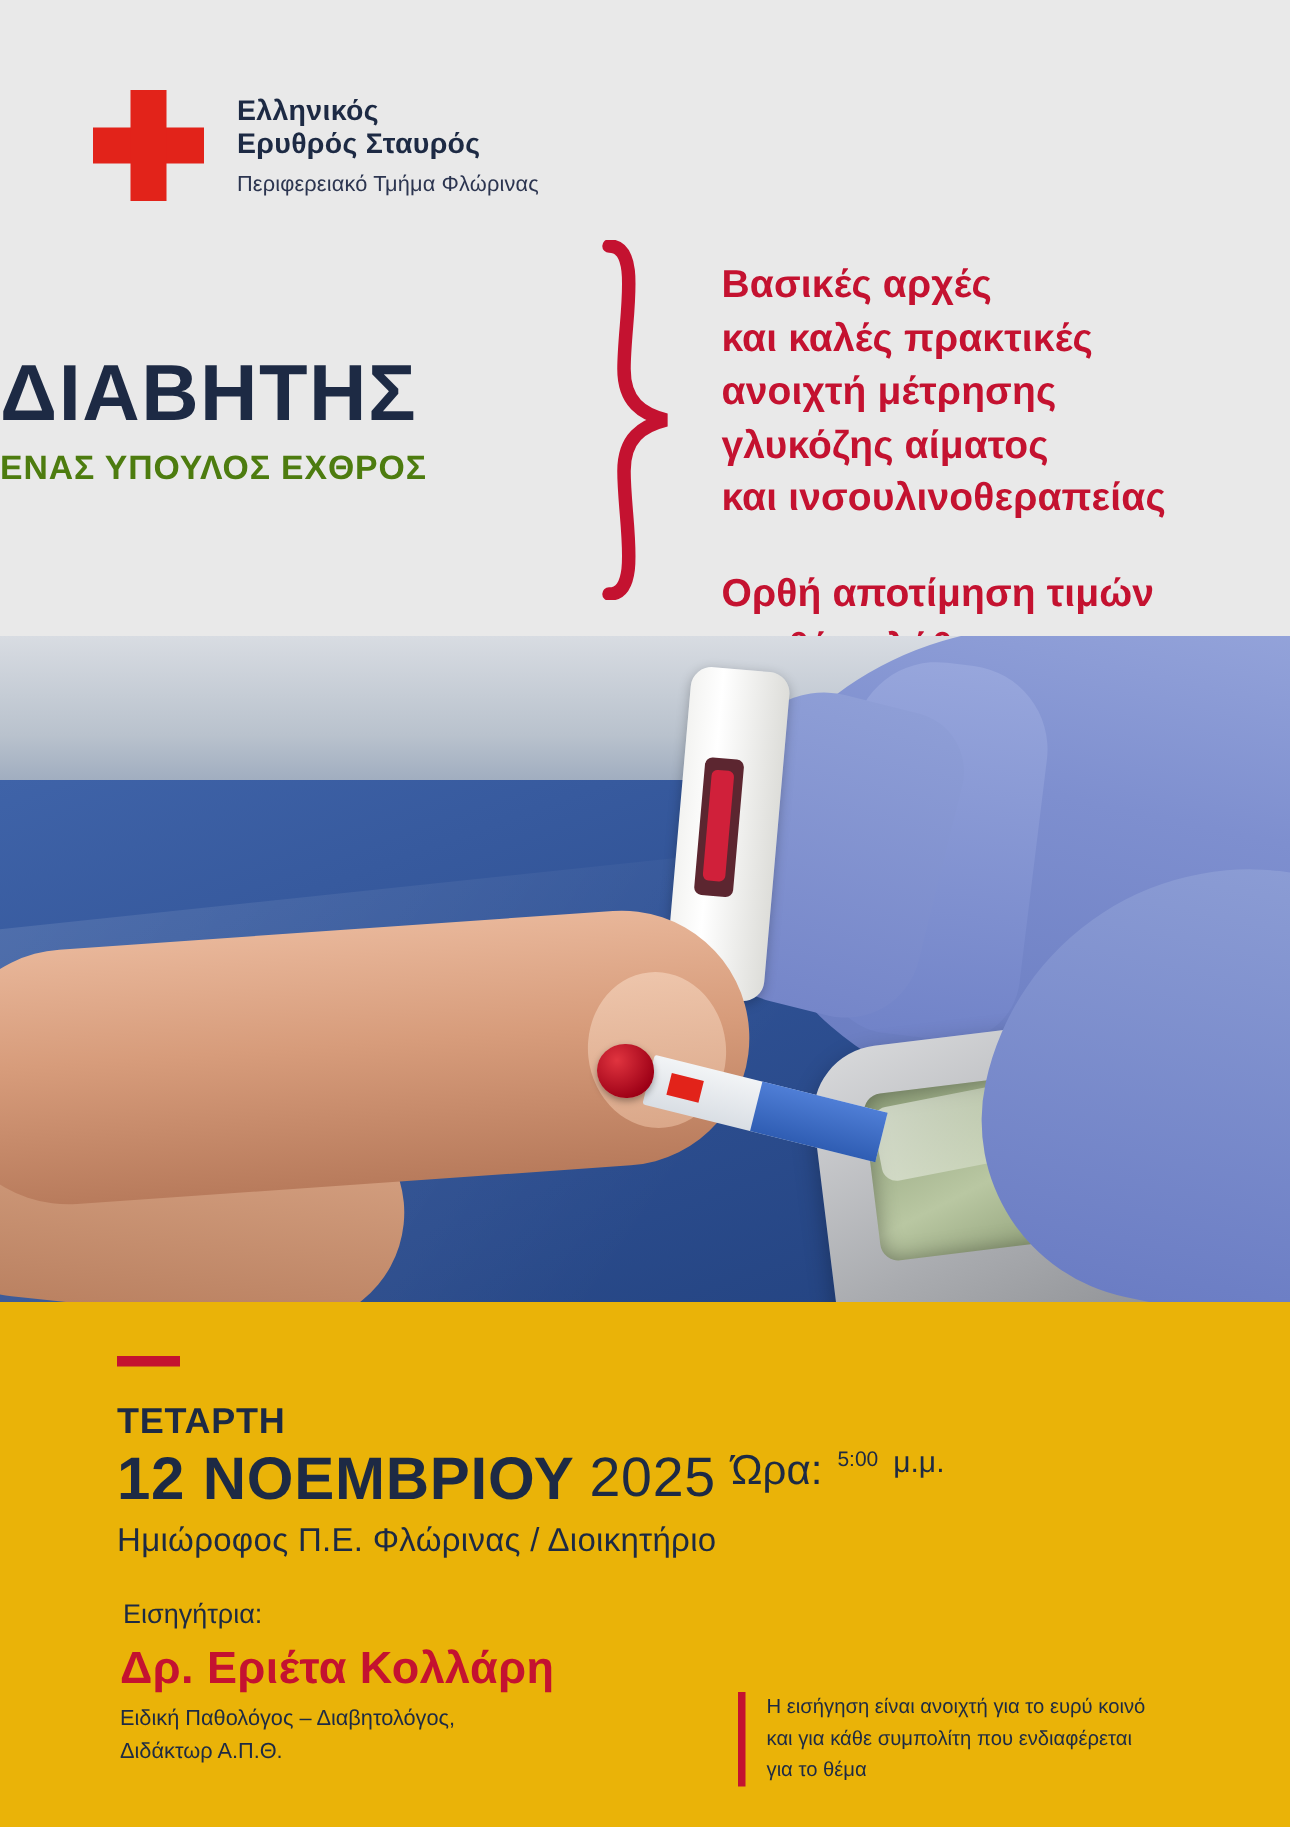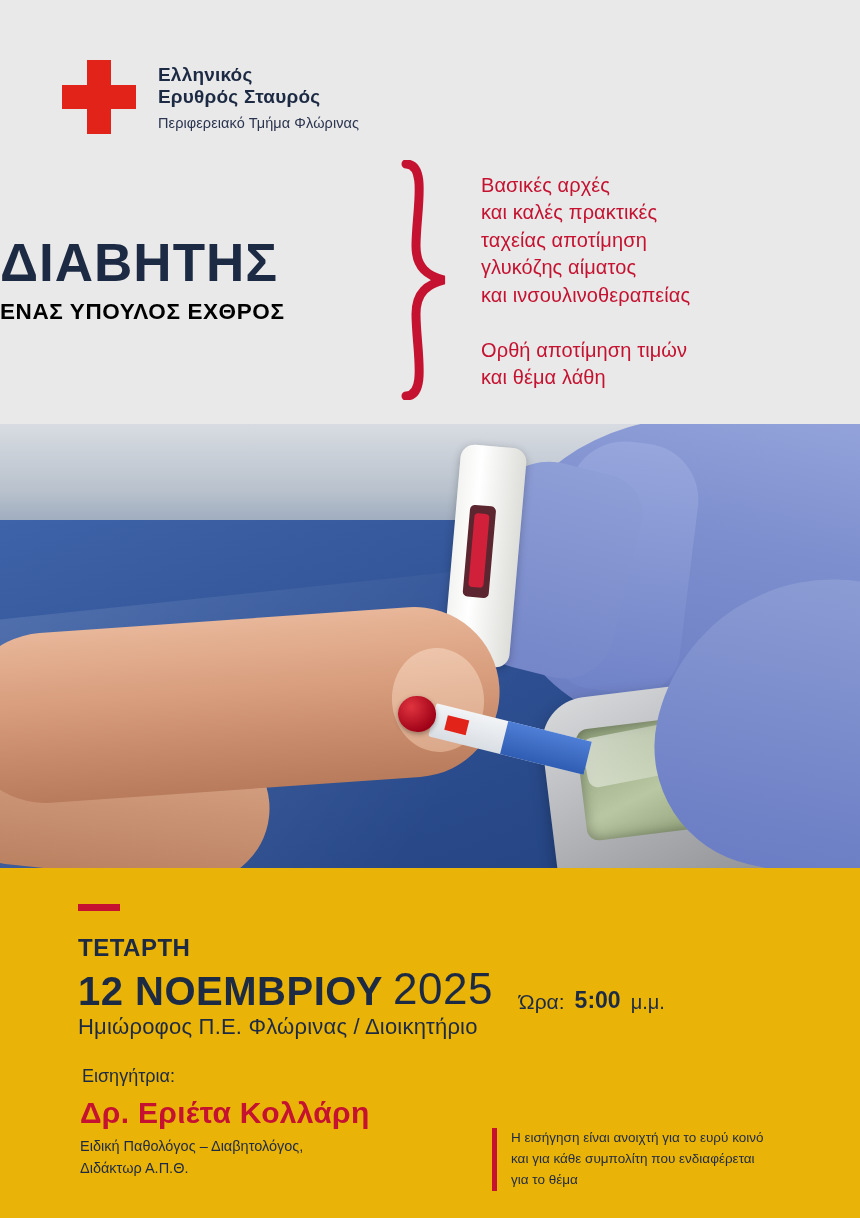--- a/index.html
+++ b/index.html
@@ -66,43 +66,44 @@
     font-size: 53px;
     font-weight: bold;
     color: #1d2a44;
     letter-spacing: 1px;
     line-height: 1;
   }
   .title-sub {
     margin-top: 10px;
     font-size: 22.5px;
     font-weight: bold;
-    color: #000000;
+    color: #4d7c0f;
     letter-spacing: .6px;
   }
 
   
   .brace {
     position: absolute;
     left: 398px; top: 160px;
     width: 60px; height: 240px;
   }
   .brace svg { display: block; }
 
   
   .right-text {
     position: absolute;
     left: 481px; top: 172px;
     width: 330px;
     color: #c41230;
   }
   .right-text p {
-    font-size: 20px;
+    font-size: 26px;
     line-height: 1.37;
     letter-spacing: .1px;
+    font-weight: bold;
   }
   .right-text .group2 { margin-top: 28px; }
 
   
   .photo {
     position: absolute;
     left: 0; top: 424px;
     width: 860px; height: 444px;
     overflow: hidden;
     background: #2f4f86;
@@ -280,43 +281,42 @@
     left: 78px; top: 66px;
     font-size: 24px;
     font-weight: bold;
     color: #1d2a44;
     letter-spacing: .5px;
   }
   .dateline {
     position: absolute;
     left: 78px; top: 96px;
     display: flex;
-    align-items: flex-end;
+    align-items: flex-start;
     gap: 10px;
   }
   .date-main {
     font-size: 40px;
     font-weight: bold;
     color: #1d2a44;
     letter-spacing: .5px;
   }
   .date-year {
-    font-size: 44px;
+    font-size: 37px;
     color: #1d2a44;
     letter-spacing: .5px;
   }
   .time-label {
-    font-size: 21px;
-    color: #1d2a44;
-    margin-left: 16px;
+    font-size: 28px;
+    color: #1d2a44;
+    margin-left: 0;
   }
   .time-value {
-    font-size: 23px;
-    color: #1d2a44;
-    font-weight: bold;
+    font-size: 14px;
+    color: #1d2a44;
   }
   .time-suffix {
     font-size: 20px;
     color: #1d2a44;
   }
   .venue {
     position: absolute;
     left: 78px; top: 146px;
     font-size: 22px;
     color: #1d2a44;
@@ -379,21 +379,21 @@
   <div class="brace">
     <svg width="60" height="240" viewBox="0 0 60 240" fill="none" xmlns="http://www.w3.org/2000/svg">
       <path d="M8 4 C30 4 18 52 18 86 C18 108 30 116 46 120 C30 124 18 132 18 154 C18 188 30 236 8 236" stroke="#c41230" stroke-width="9" stroke-linecap="round" fill="none"></path>
     </svg>
   </div>
 
   <div class="right-text">
     <p class="group1">
       <span>Βασικές αρχές</span><br>
       <span>και καλές πρακτικές</span><br>
-      <span>ταχείας αποτίμηση</span><br>
+      <span>ανοιχτή μέτρησης</span><br>
       <span>γλυκόζης αίματος</span><br>
       <span>και ινσουλινοθεραπείας</span>
     </p>
     <p class="group2">
       <span>Ορθή αποτίμηση τιμών</span><br>
       <span>και θέμα λάθη</span>
     </p>
   </div>
 
   <div class="photo">

